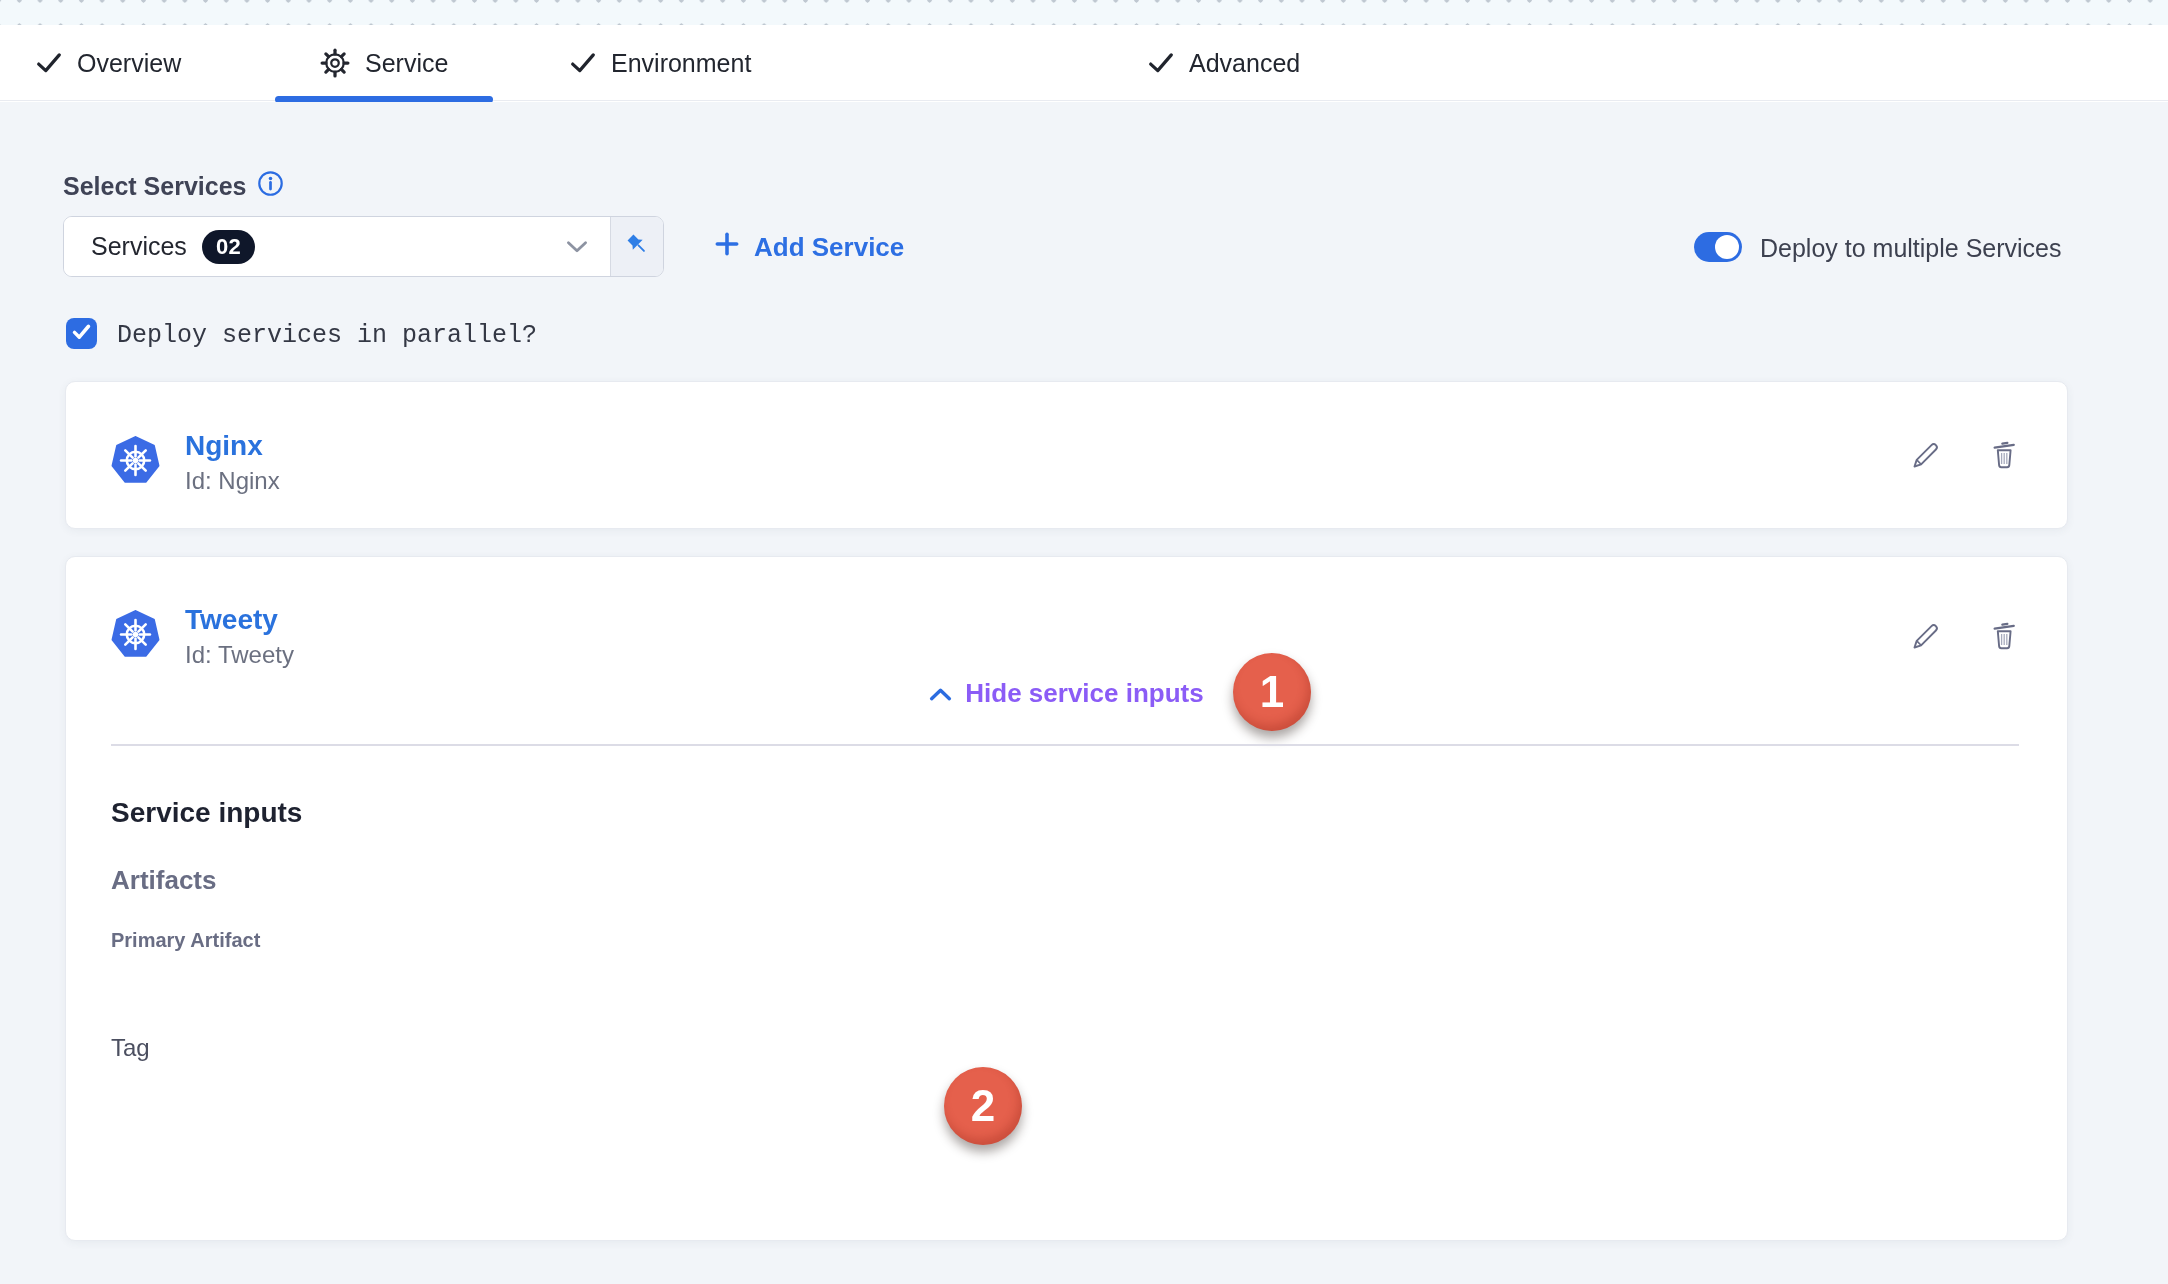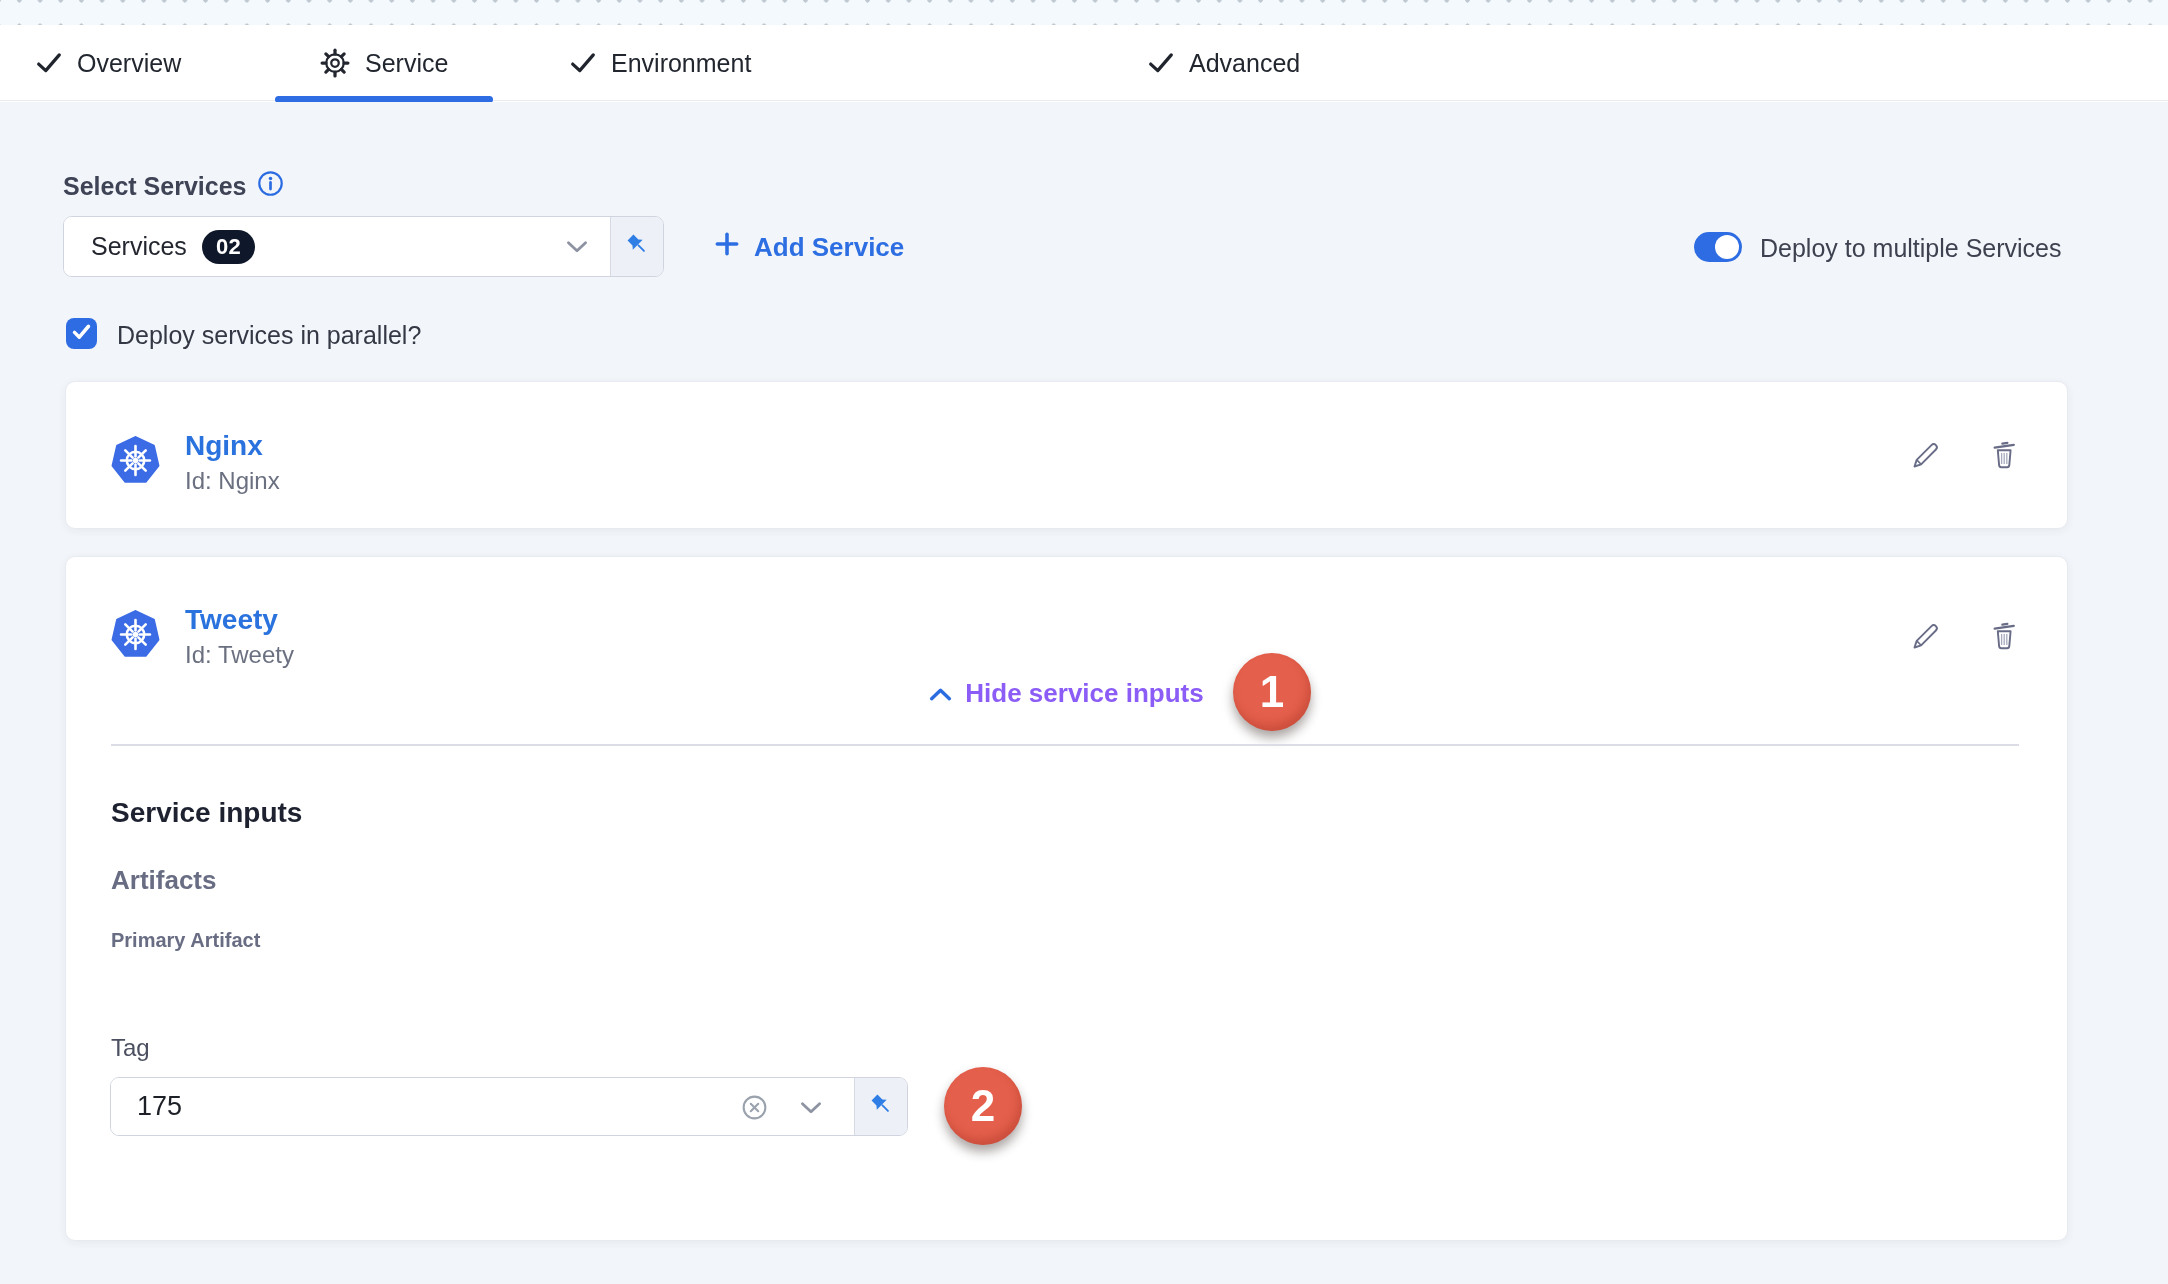--- a/index.html
+++ b/index.html
@@ -70,21 +70,21 @@
     position: absolute; right: 3px; top: 3px; width: 24px; height: 24px;
     border-radius: 50%; background: #ffffff;
   }
   .toggle-label { position: absolute; left: 1760px; top: 132px; font-size: 25px; color: #3d4150; }
 
   .checkbox {
     position: absolute; left: 66px; top: 216px; width: 31px; height: 31px;
     border-radius: 8px; background: #2d6ce2; display: flex; align-items: center;
     justify-content: center; cursor: pointer;
   }
-  .checkbox-label { position: absolute; left: 117px; top: 219px; font-size: 25px; color: #343845; }
+  .checkbox-label { position: absolute; left: 117px; top: 219px; font-size: 25px; color: #343845; font-family: Liberation Mono, monospace; }
 
   
   .card {
     position: absolute; left: 65px; width: 2003px; background: #ffffff;
     border: 1px solid #e7eaf0; border-radius: 10px;
     box-shadow: 0 2px 8px rgba(45,60,90,0.06);
   }
   .card-nginx  { top: 279px; height: 148px; }
   .card-tweety { top: 454px; height: 685px; }
   .svc-head { position: absolute; left: 45px; display: flex; gap: 25px; align-items: center; }
@@ -355,47 +355,20 @@
       </div>
 
       <div class="divider"></div>
 
       <div class="h-service-inputs">Service inputs</div>
       <div class="h-artifacts">Artifacts</div>
       <div class="h-primary">Primary Artifact</div>
 
       <div class="tag-label">Tag</div>
 
-      <div class="tag-control">
-        <div class="tag-input-wrap">
-          <input class="tag-input" type="text" value="175" style="">
-          <span class="clear-btn">
-            <svg width="31" height="31" viewBox="0 0 30 30" fill="none" stroke="#9aa2ad">
-              <circle cx="15" cy="15" r="10.5" stroke-width="2"></circle>
-              <line x1="11.4" y1="11.4" x2="18.6" y2="18.6" stroke-width="2" stroke-linecap="round"></line>
-              <line x1="18.6" y1="11.4" x2="11.4" y2="18.6" stroke-width="2" stroke-linecap="round"></line>
-            </svg>
-          </span>
-          <span class="tag-chevron">
-            <svg width="22" height="15" viewBox="0 0 20 14">
-                <polyline points="2,3.5 10,11 18,3.5" fill="none" stroke="#8d93a2" stroke-width="2.6" stroke-linecap="round" stroke-linejoin="round"></polyline>
-              </svg>
-          </span>
-        </div>
-        <div class="pin-seg">
-          <span>
-            <svg width="27" height="27" viewBox="0 0 24 24">
-              <g transform="rotate(-45 12 12)" fill="#2e7ee6">
-                <path d="M8.3 3.2 h7.4 v6.2 l2.5 2.9 H5.8 l2.5 -2.9 z"></path>
-                <rect x="11.2" y="12.3" width="1.7" height="8.6" rx="0.85"></rect>
-              </g>
-            </svg>
-          </span>
-        </div>
-      </div>
 
       <div class="annotation annotation-2">
         <span>2</span>
       </div>
     </div>
 
   </div>
 </div>
 
 </body></html>

